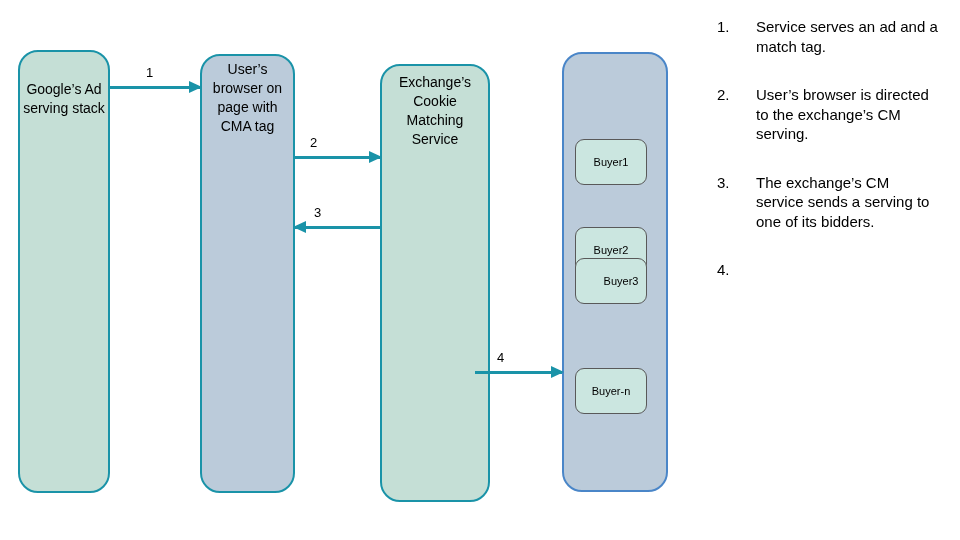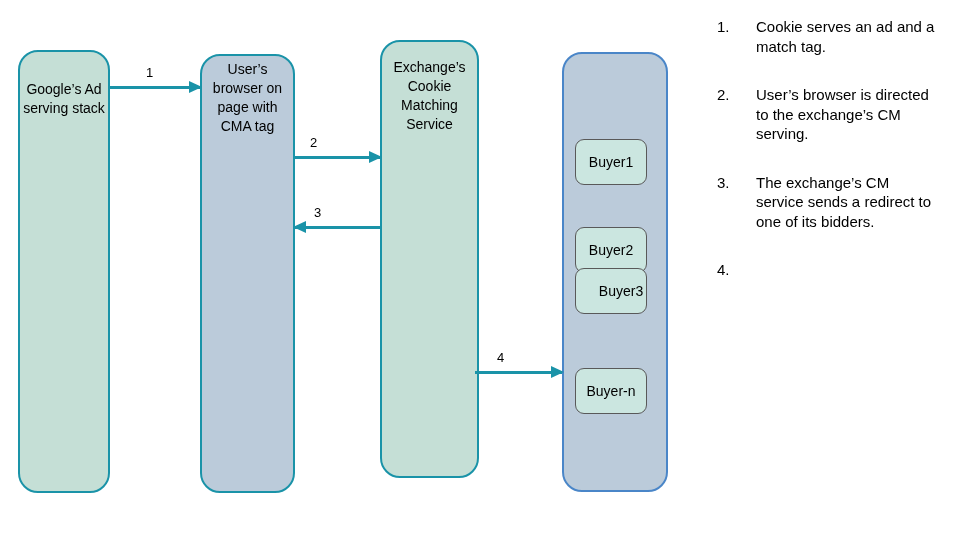--- a/index.html
+++ b/index.html
@@ -19,32 +19,32 @@
   .slide{position:relative;width:960px;height:540px;background:#fff;}
 
   
   .node{
     position:absolute;border-radius:20px;border:2px solid var(--teal);
     text-align:center;font-size:14px;line-height:19px;
   }
   .node .node-title{display:block;padding:0 3px;}
   .node-google   {left:18px;  top:50px; width:92px;  height:443px; background:var(--green-fill); padding-top:28px;}
   .node-browser  {left:200px; top:54px; width:95px;  height:439px; background:var(--blue-fill);  padding-top:4px;}
-  .node-cm      {left:380px; top:40px; width:99px;  height:438px; background:var(--green-fill); padding-top:16px;}
+  .node-cm      {left:380px; top:64px; width:110px;  height:438px; background:var(--green-fill); padding-top:7px;}
   .node-bidders  {left:562px; top:52px; width:106px; height:440px; background:var(--blue-fill);
                   border-color:var(--blue-border); padding-top:13px;}
 
   
   .buyer{
     position:absolute;left:11px;width:72px;height:46px;
     background:var(--buyer-fill);border:1px solid var(--buyer-border);border-radius:9px;
     display:flex;align-items:center;justify-content:center;
-    font-size:14px;
+    font-size:11px;
   }
-  .buyer-1{top:85px;} .buyer-2{top:141px;margin-top:32px;} .buyer-3{top:214px;padding-left:20px;} .buyer-n{top:314px;}
+  .buyer-1{top:85px;} .buyer-2{top:141px;margin-top:32px;} .buyer-3{top:204px;padding-left:20px;} .buyer-n{top:314px;}
 
   
   .arrow{position:absolute;height:0;}
   .arrow-line{position:absolute;left:0;right:0;top:-1.5px;height:3px;background:var(--teal);}
   .arrow-head{position:absolute;width:0;height:0;top:-6.5px;
     border-top:6.5px solid transparent;border-bottom:6.5px solid transparent;}
   .arrow-head.right{right:-2px;border-left:13px solid var(--teal);}
   .arrow-head.left {left:-2px; border-right:13px solid var(--teal);}
   .arrow-label{position:absolute;top:-22px;font-size:13px;}
   .arrow-1{left:110px;top:87px; width:90px;}
@@ -118,28 +118,28 @@
 
   <div class="arrow arrow-4">
     <div class="arrow-line"></div>
     <div class="arrow-head right"></div>
     <span class="arrow-label">4</span>
   </div>
 
   <div class="notes">
     <div class="note-item">
       <span class="note-num">1.</span>
-      <span class="note-text">Cookie serves an ad and a match tag.</span>
+      <span class="note-text">Service serves an ad and a match tag.</span>
     </div>
     <div class="note-item">
       <span class="note-num">2.</span>
       <span class="note-text">User’s browser is directed to the exchange’s CM serving.</span>
     </div>
     <div class="note-item">
       <span class="note-num">3.</span>
-      <span class="note-text">The exchange’s CM service sends a redirect to one of its bidders.</span>
+      <span class="note-text">The exchange’s CM service sends a serving to one of its bidders.</span>
     </div>
     <div class="note-item">
       <span class="note-num">4.</span>
     </div>
   </div>
 
 </div>
 
 </body></html>

